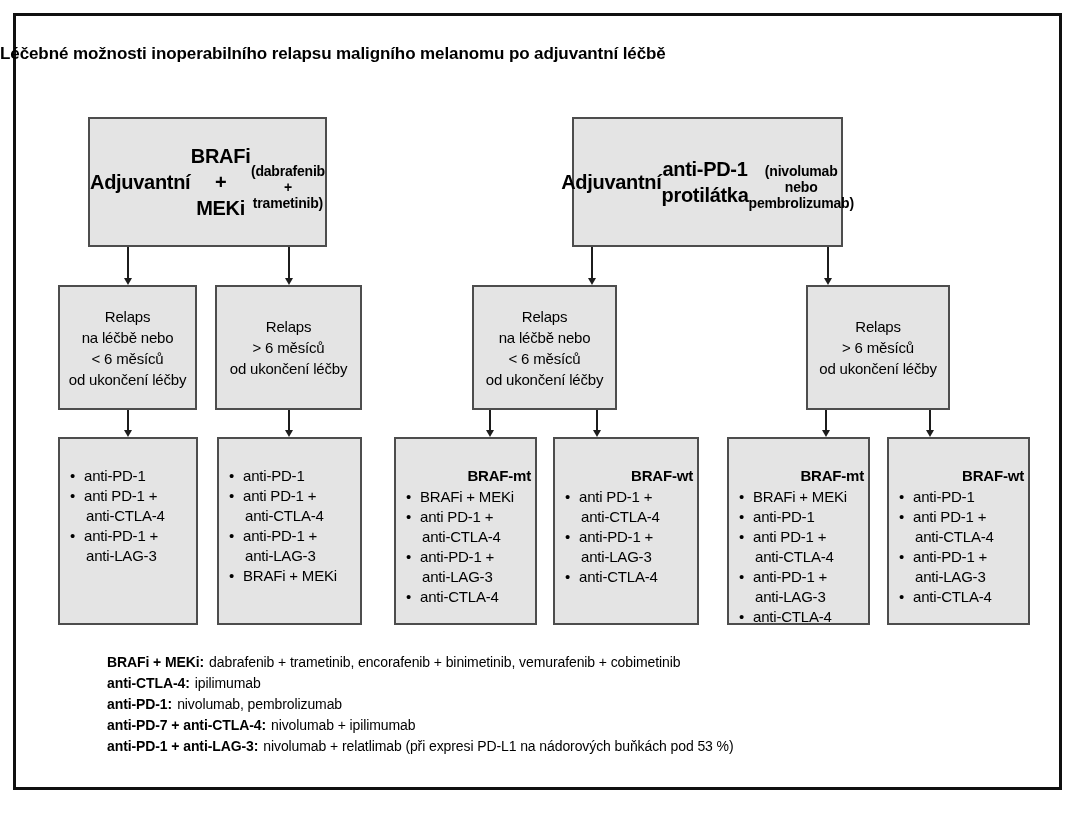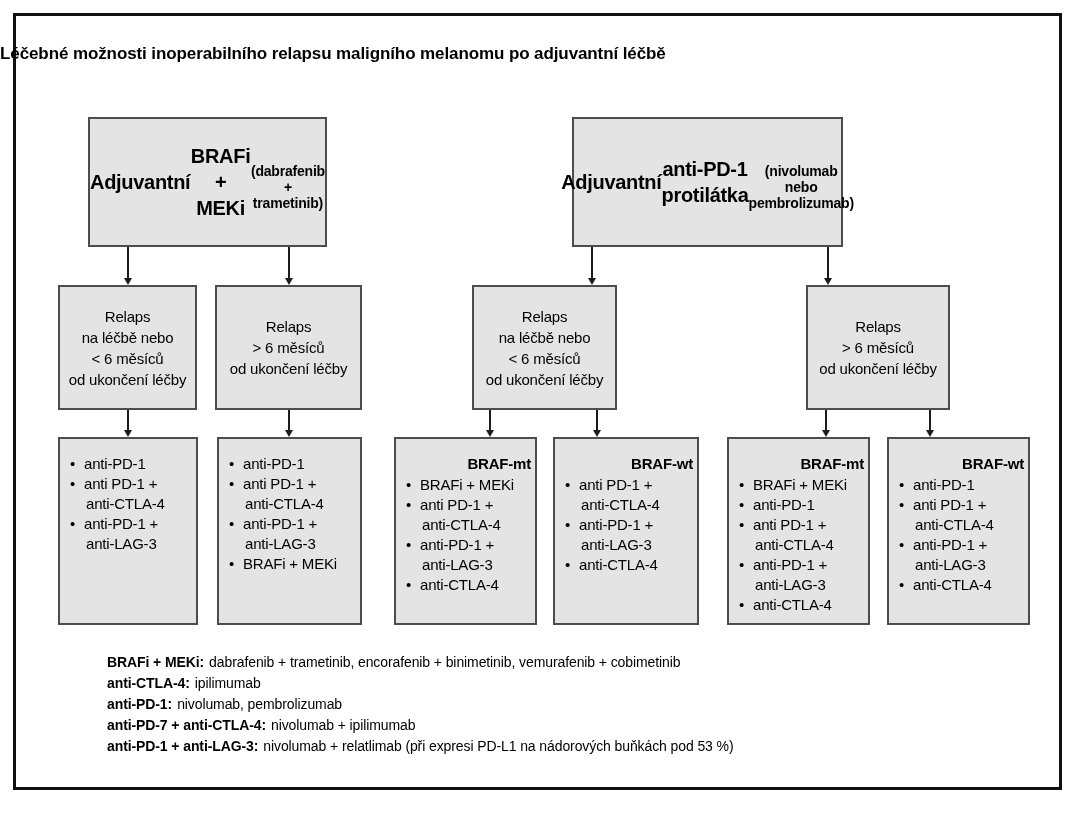--- a/index.html
+++ b/index.html
@@ -10,21 +10,21 @@
 
   .gbox { position:absolute; background:#e4e4e4; border:2px solid #4d4d4d; box-sizing:border-box; }
 
   .topbox { display:flex; flex-direction:row; align-items:center; justify-content:center; text-align:center; }
   .topbox .t1, .topbox .t2 { font-size:20px; font-weight:bold; line-height:26px; letter-spacing:-0.3px; }
   .topbox .t3 { font-size:14px; font-weight:bold; margin-top:9px; letter-spacing:-0.2px; }
 
   .rbox { display:flex; flex-direction:column; align-items:center; justify-content:center; text-align:center;
           font-size:15px; line-height:21px; letter-spacing:-0.2px; }
 
-  .tbox { padding:15px 4px 0 10px; font-size:15px; line-height:20px; letter-spacing:-0.2px; }
+  .tbox { padding:27px 4px 0 10px; font-size:15px; line-height:20px; letter-spacing:-0.2px; }
   .tbox-header { font-weight:bold; font-size:15px; margin-bottom:1px; padding-left:2px;text-align:right; }
   .tbox-header:empty { display:none; }
   .item .first { display:flex; }
   .item .first::before { content:"\2022"; width:14px; flex:none; }
   .item .cont { padding-left:16px; }
   .item .cont:empty { display:none; }
 
   .arrow { position:absolute; width:2px; background:#1c1c1c; }
   .arrow::after { content:""; position:absolute; left:50%; transform:translateX(-50%); bottom:-7px;
                   border-left:4.5px solid transparent; border-right:4.5px solid transparent; border-top:7px solid #1c1c1c; }

